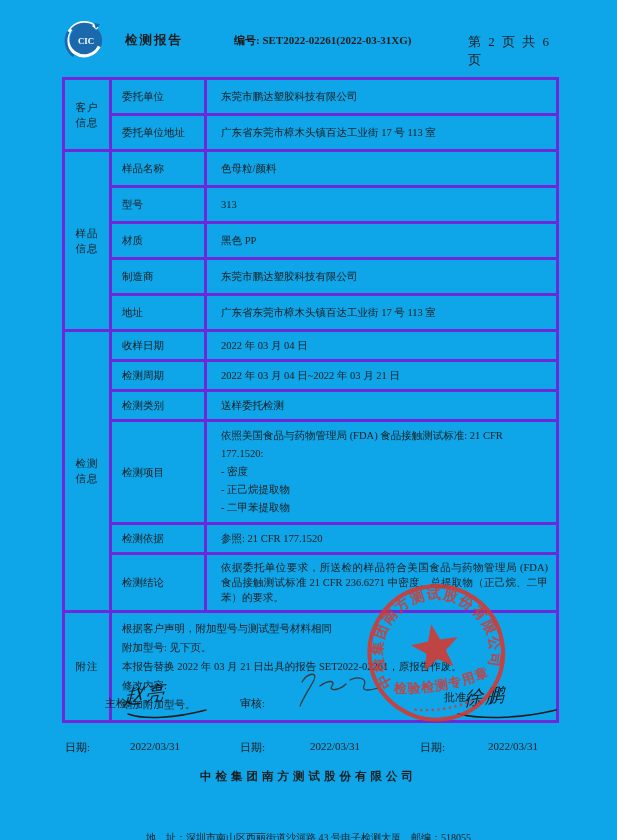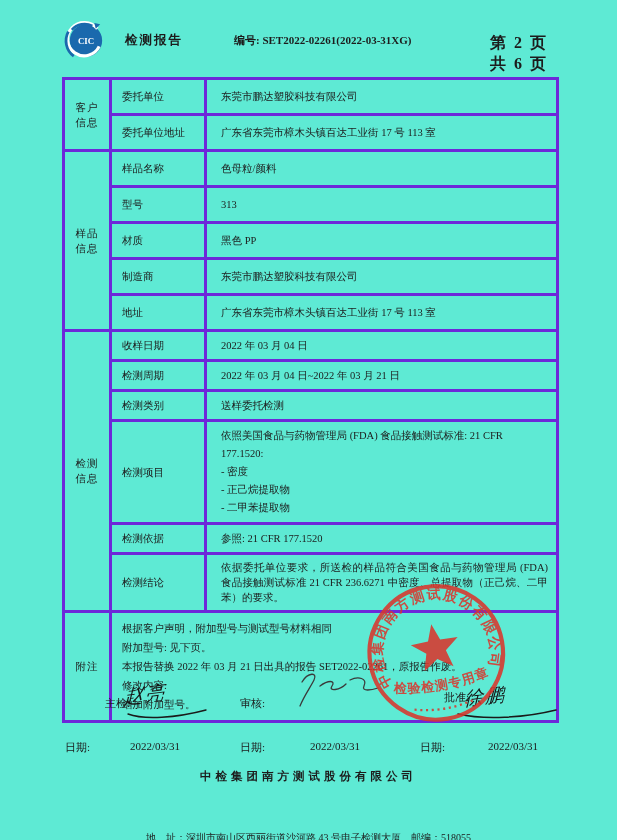--- a/index.html
+++ b/index.html
@@ -1,28 +1,28 @@
 <!DOCTYPE html>
 <html><head>
 <meta charset="utf-8">
 <style>
   * { margin:0; padding:0; box-sizing:border-box; }
   html,body { background:#ffffff; }
   .page {
     position:relative; width:617px; height:840px; margin:0 auto;
-    background:#5eead4; overflow:hidden;
+    background:#0ea5e9; overflow:hidden;
     font-family:"Liberation Serif","DejaVu Serif",serif;
     color:#1c1c1c;
   }
   
   .header { position:absolute; top:17px; left:62px; width:494px; height:48px; }
   .logo { position:absolute; left:0; top:0; width:47px; height:47px; }
   .doc-title { position:absolute; left:63px; top:15px; font-size:12.5px; font-weight:bold; letter-spacing:2px; }
   .report-no { position:absolute; left:172px; top:16px; font-size:11px; font-weight:bold; }
-  .page-info { position:absolute; left:406px; top:16px; font-size:16px; font-weight:bold; letter-spacing:2px;margin-left:22px; }
+  .page-info { position:absolute; left:406px; top:16px; font-size:13px; font-weight:normal; letter-spacing:2px; }
   
   table.report { position:absolute; top:77px; left:62px; width:494px; border-collapse:collapse; table-layout:fixed; }
   table.report td {
     border:3px solid #6d28d9; vertical-align:middle;
     font-size:10.5px; line-height:15px;
   }
   table.report { border:1.5px solid #6f6f6f; }
   col.c1 { width:47px; } col.c2 { width:95px; } col.c3 { width:352px; }
   td.group { text-align:center; padding:2px 6px; letter-spacing:1px; }
   td.label { padding:8px 6px 8px 10px; }

